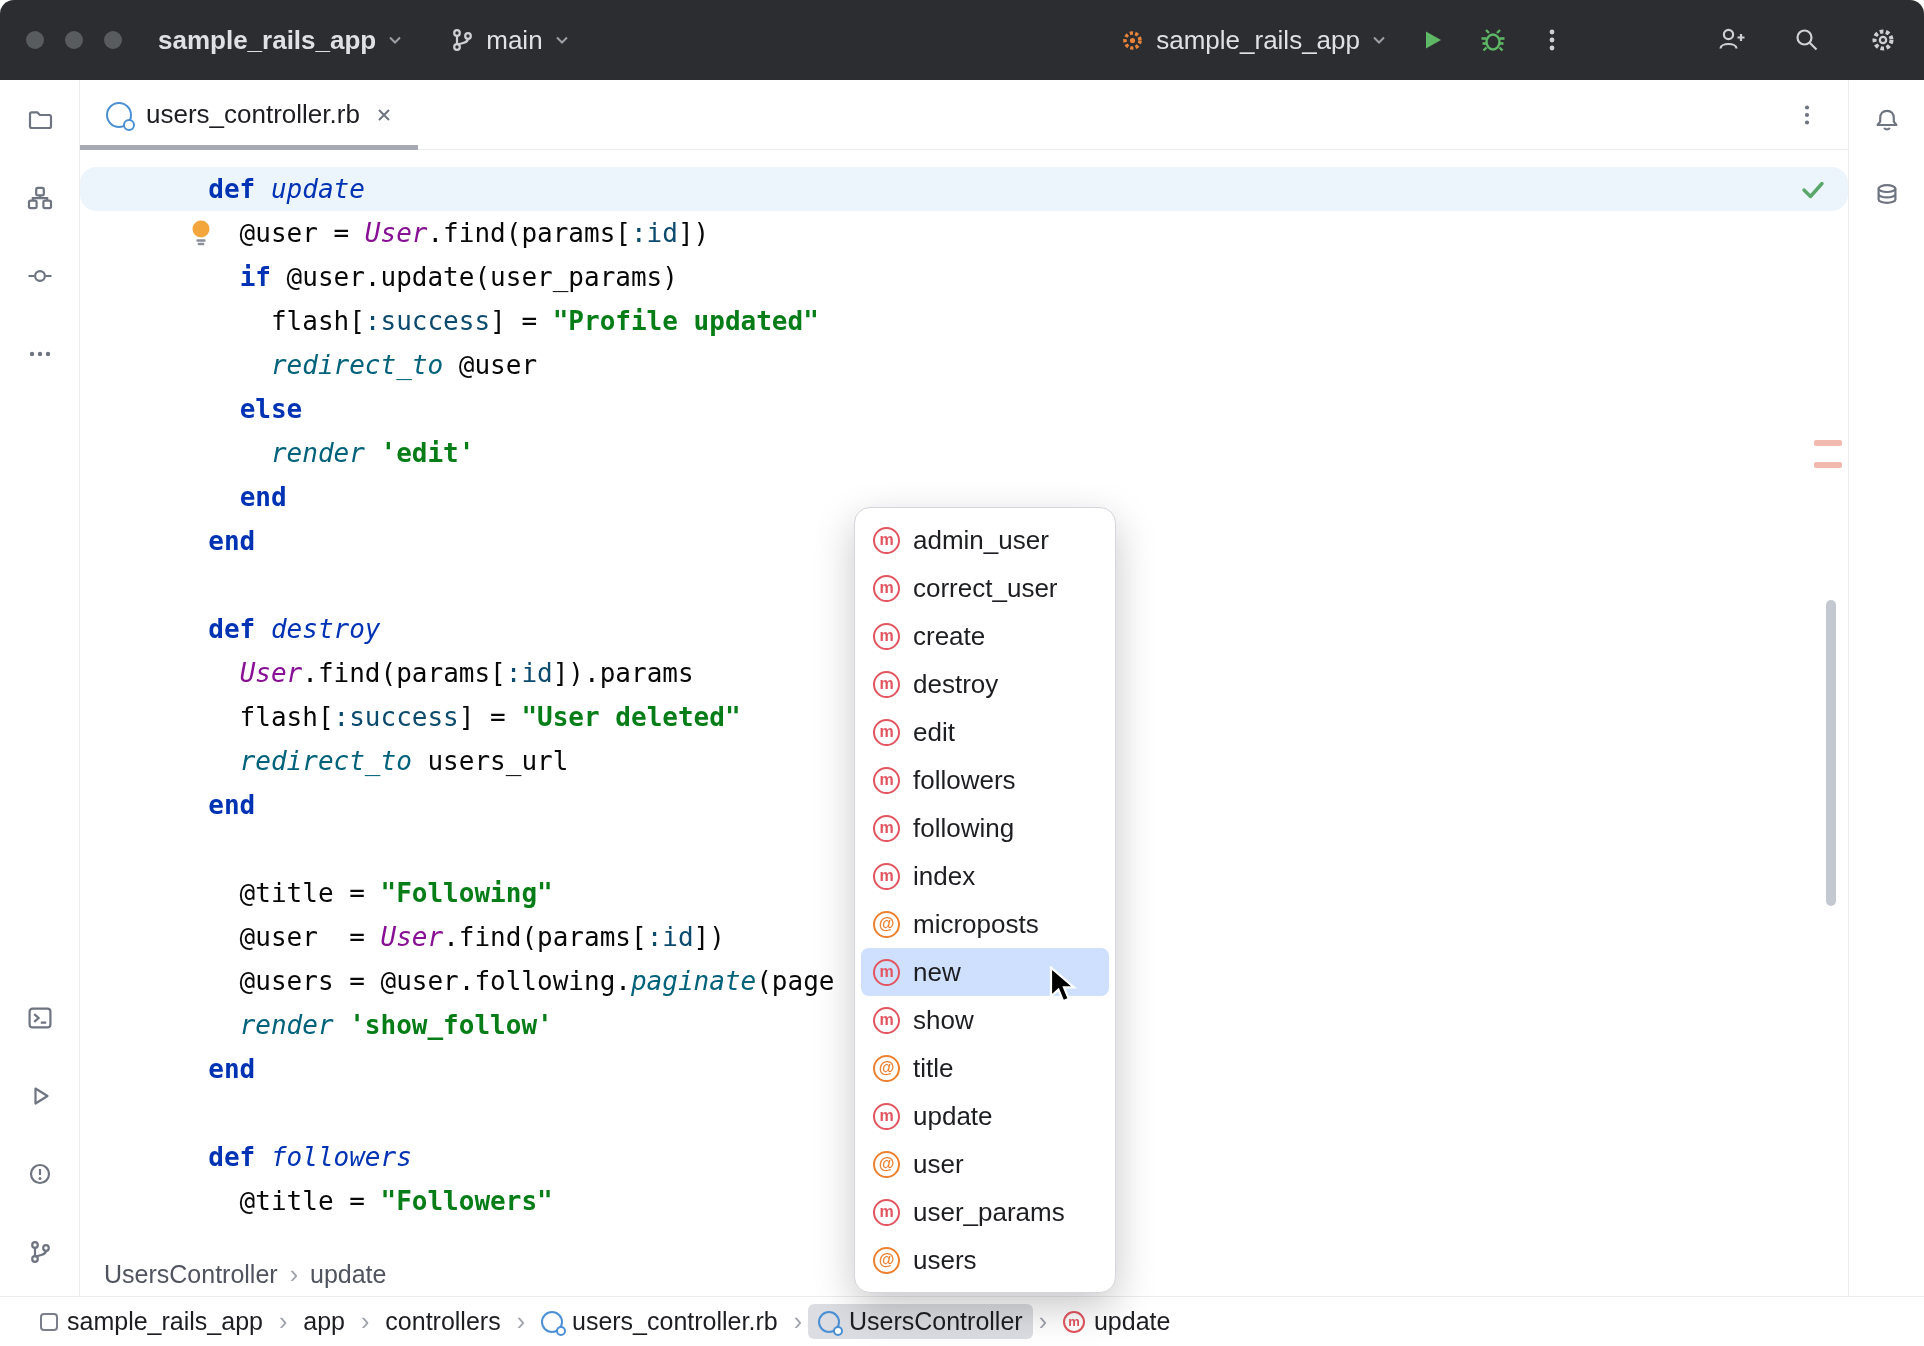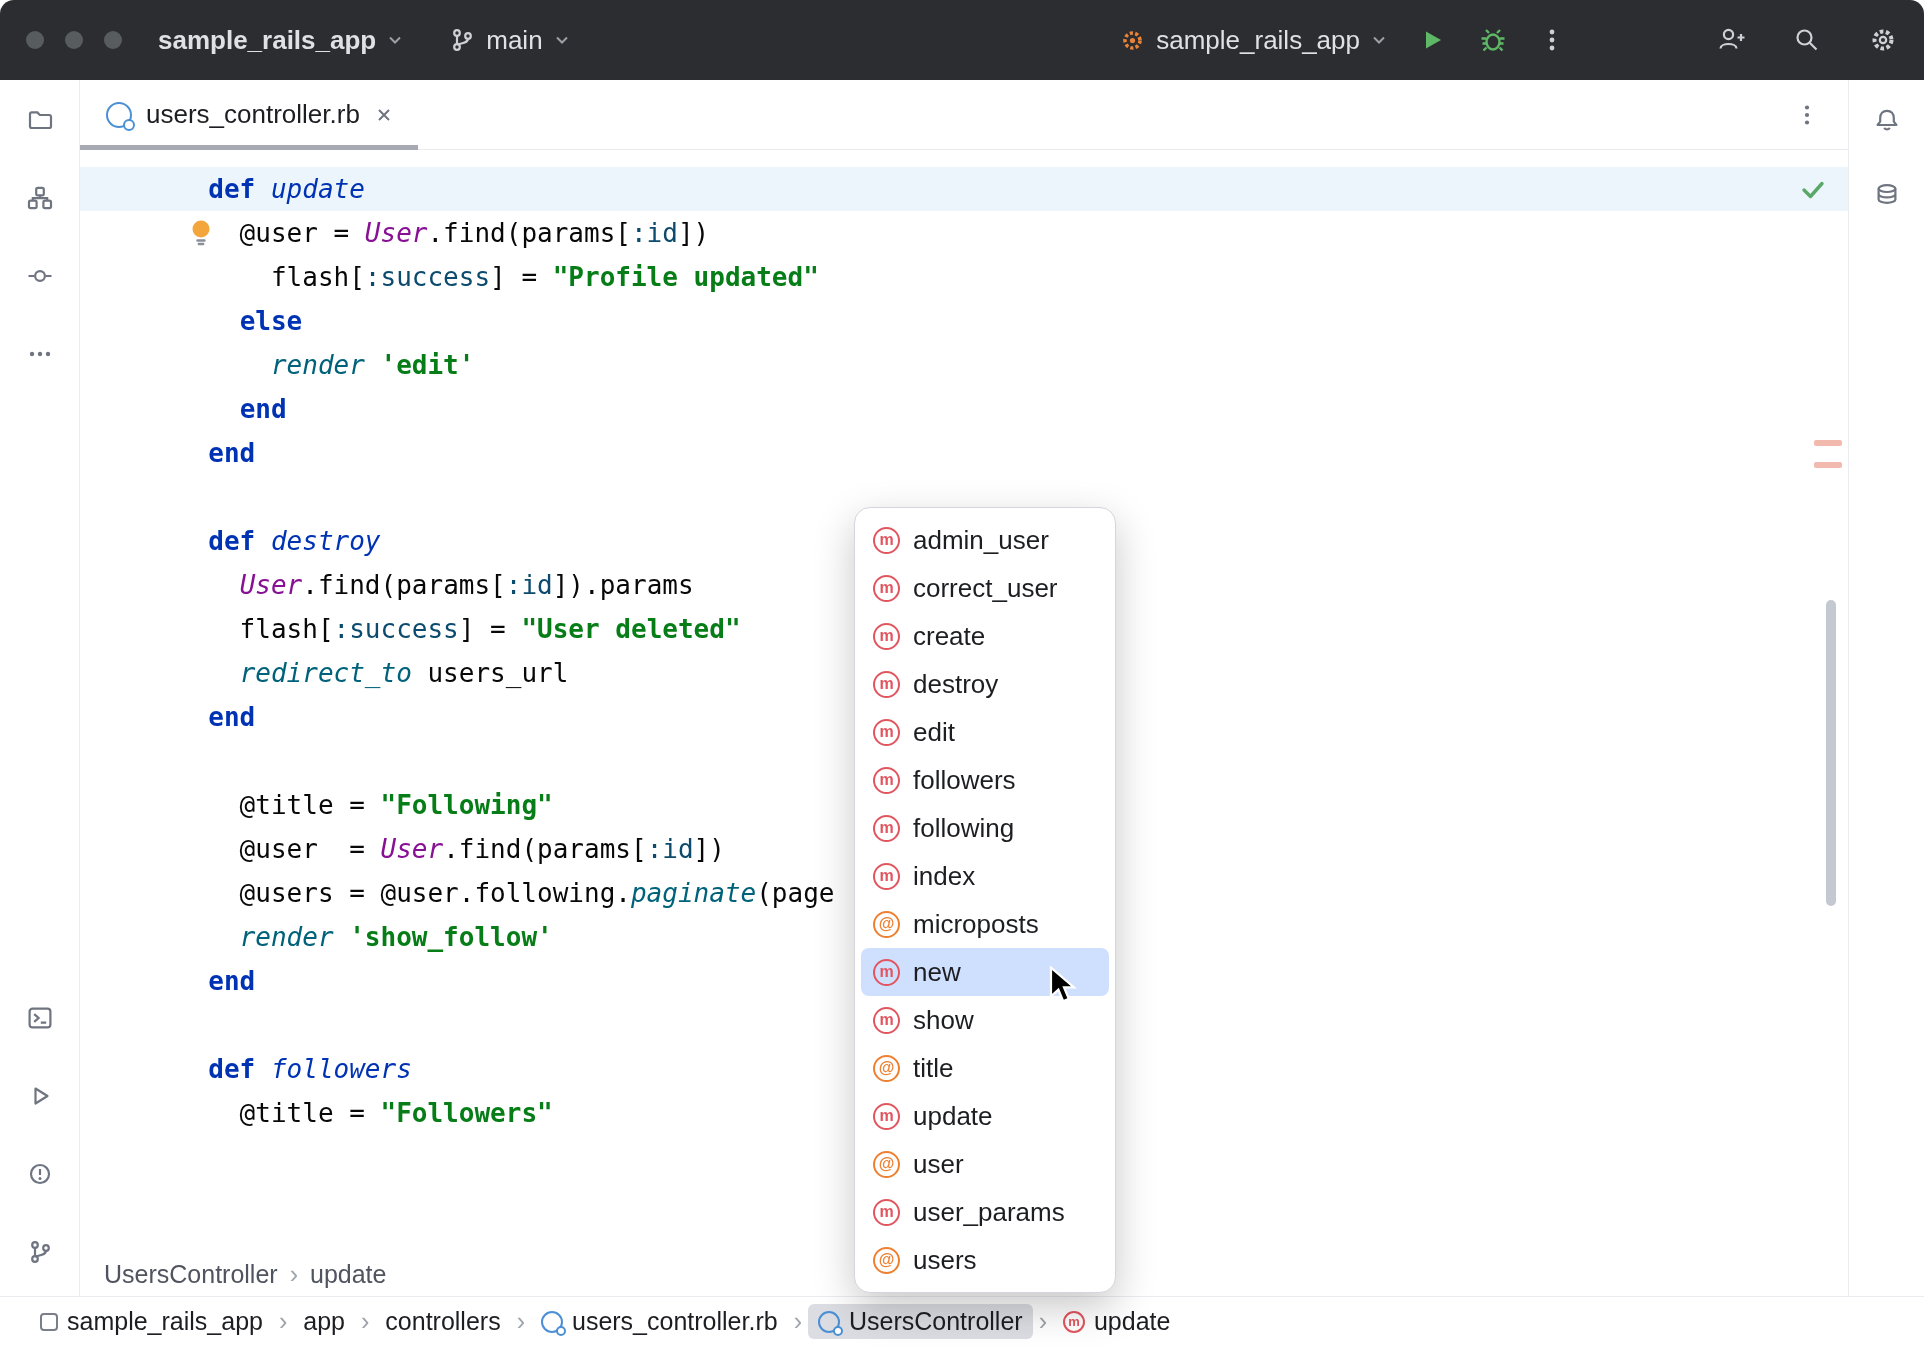--- a/index.html
+++ b/index.html
@@ -32,21 +32,21 @@
   .tabbar{height:70px;display:flex;align-items:stretch;border-bottom:1px solid #EBECF0;position:relative;box-sizing:border-box;}
   .tab{display:flex;align-items:center;gap:14px;padding:0 24px 0 26px;position:relative;font-size:26px;color:#1D1E22;}
   .tab.active::after{content:'';position:absolute;left:0;right:0;bottom:-1px;height:5px;background:#A7AAB3;}
   .tabbar-kebab{margin-left:auto;align-self:center;margin-right:28px;}
 
   
   .editor{flex:1;position:relative;overflow:hidden;background:#fff;
           font-family:"DejaVu Sans Mono","Liberation Mono",monospace;font-size:26px;line-height:44px;}
   .code{padding-top:17px;}
   .code-line{height:44px;white-space:pre;padding-left:97px;}
-  .caret-row{background:#EDF5FC;}
+  .caret-row{background:#EDF5FC;border-radius:16px;}
   .tok-p{color:#080808;}
   .tok-k{color:#0033B3;font-weight:bold;}
   .tok-fn{color:#0033B3;font-style:italic;}
   .tok-co{color:#871094;font-style:italic;}
   .tok-sy{color:#0c4a6e;}
   .tok-st{color:#067D17;font-weight:bold;}
   .tok-ds{color:#00627A;font-style:italic;}
   .bulb{position:absolute;left:106px;top:66px;}
   .check{position:absolute;top:24px;right:20px;}
   .stripe-mark{position:absolute;right:6px;width:28px;height:6px;background:#F2B9AF;border-radius:2px;}
@@ -213,21 +213,23 @@
           <circle cx="13" cy="5.5" r="2.1"></circle>
             <circle cx="13" cy="13" r="2.1"></circle>
             <circle cx="13" cy="20.5" r="2.1"></circle>
         </svg>
       </div>
 
       <div class="editor">
         <div class="code">
             <div class="code-line caret-row"><span class="tok-p">  </span><span class="tok-k">def</span><span class="tok-p"> </span><span class="tok-fn">update</span></div>
             <div class="code-line"><span class="tok-p">    @user = </span><span class="tok-co">User</span><span class="tok-p">.find(params[</span><span class="tok-sy">:id</span><span class="tok-p">])</span></div>
+            <div class="code-line"><span class="tok-p">    </span><span class="tok-k">if</span><span class="tok-p"> @user.update(user_params)</span></div>
             <div class="code-line"><span class="tok-p">      flash[</span><span class="tok-sy">:success</span><span class="tok-p">] = </span><span class="tok-st">"Profile updated"</span></div>
+            <div class="code-line"><span class="tok-p">      </span><span class="tok-ds">redirect_to</span><span class="tok-p"> @user</span></div>
             <div class="code-line"><span class="tok-p">    </span><span class="tok-k">else</span></div>
             <div class="code-line"><span class="tok-p">      </span><span class="tok-ds">render</span><span class="tok-p"> </span><span class="tok-st">'edit'</span></div>
             <div class="code-line"><span class="tok-p">    </span><span class="tok-k">end</span></div>
             <div class="code-line"><span class="tok-p">  </span><span class="tok-k">end</span></div>
             <div class="code-line"></div>
             <div class="code-line"><span class="tok-p">  </span><span class="tok-k">def</span><span class="tok-p"> </span><span class="tok-fn">destroy</span></div>
             <div class="code-line"><span class="tok-p">    </span><span class="tok-co">User</span><span class="tok-p">.find(params[</span><span class="tok-sy">:id</span><span class="tok-p">]).params</span></div>
             <div class="code-line"><span class="tok-p">    flash[</span><span class="tok-sy">:success</span><span class="tok-p">] = </span><span class="tok-st">"User deleted"</span></div>
             <div class="code-line"><span class="tok-p">    </span><span class="tok-ds">redirect_to</span><span class="tok-p"> users_url</span></div>
             <div class="code-line"><span class="tok-p">  </span><span class="tok-k">end</span></div>

